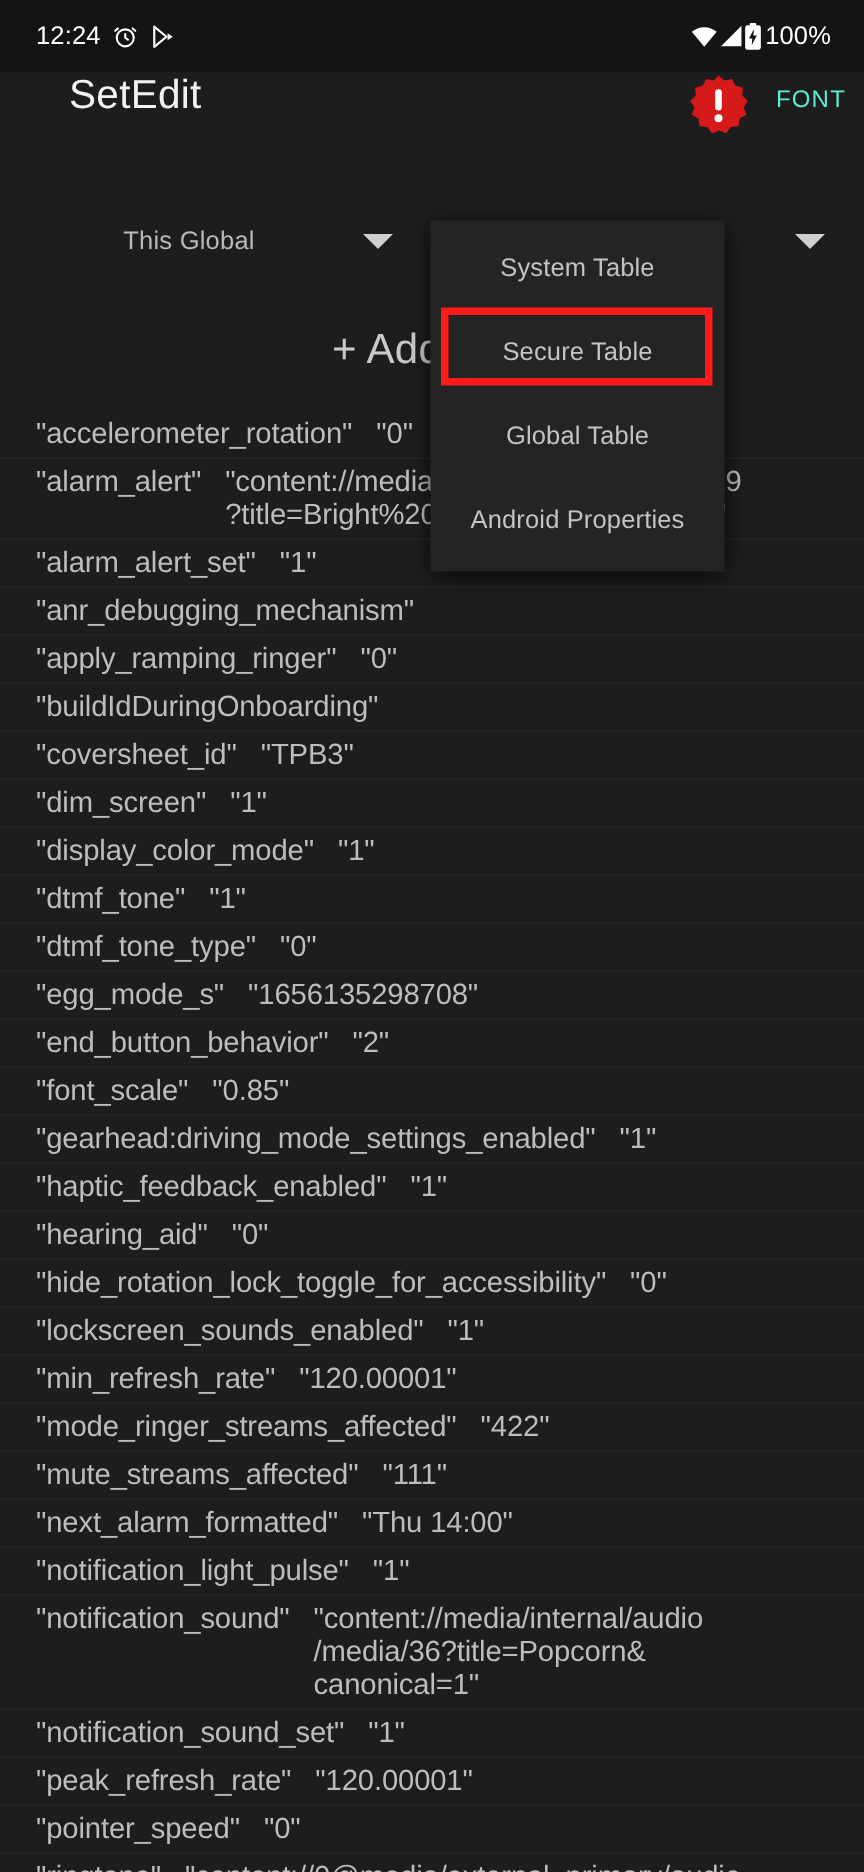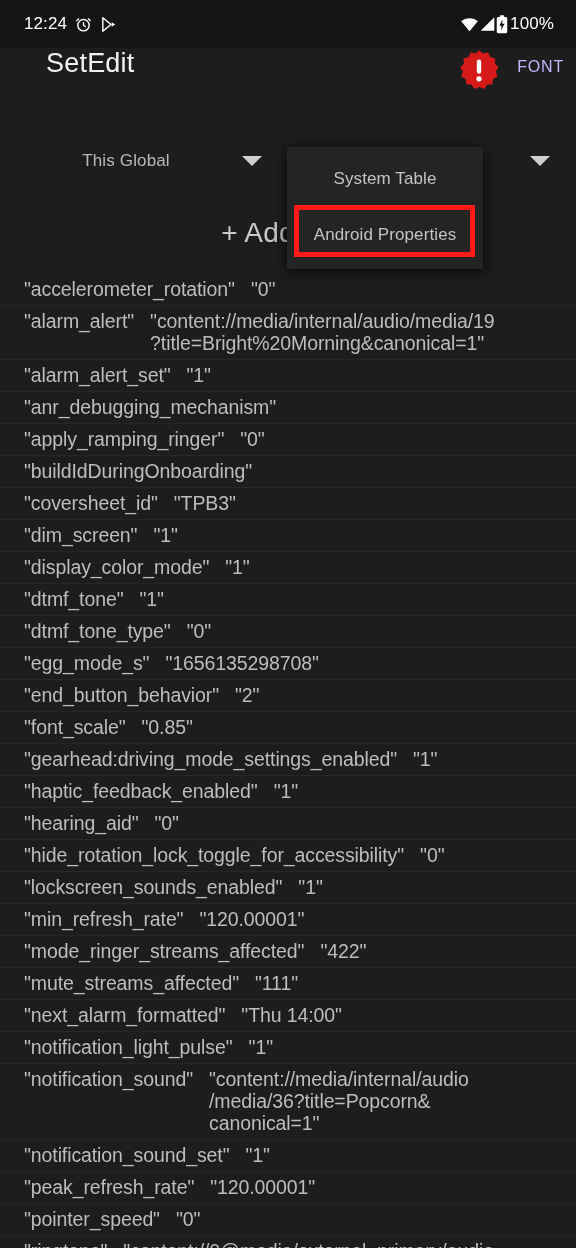--- a/index.html
+++ b/index.html
@@ -56,21 +56,21 @@
   }
   #app-title {
     color: #f2f2f2;
     font-size: 27px;
     font-weight: 400;
     letter-spacing: .2px;
     flex: 1;
   }
   #alert-badge { width: 44px; height: 44px; display:block; }
   #font-button {
-    color: #c4b5fd;
+    color: #5eead4;
     font-size: 16px;
     letter-spacing: .8px;
     font-weight: 500;
     padding: 10px 12px 10px 16px;
     background: transparent;
     border: none;
     font-family: "Liberation Sans", sans-serif;
   }
 
   
@@ -366,17 +366,19 @@
         <span class="val">"0"</span>
       </div>
       <div class="row">
         <span class="key">"ringtone"</span>
         <span class="val">"content://0@media/external_primary/audio</span>
       </div>
     </div>
 
   <div id="dropdown-menu">
       <div class="menu-item">System Table</div>
+      <div class="menu-item">Secure Table</div>
+      <div class="menu-item">Global Table</div>
       <div class="menu-item">Android Properties</div>
     </div>
   <div id="secure-table-highlight"></div>
 
 </div>
 
 </body></html>

